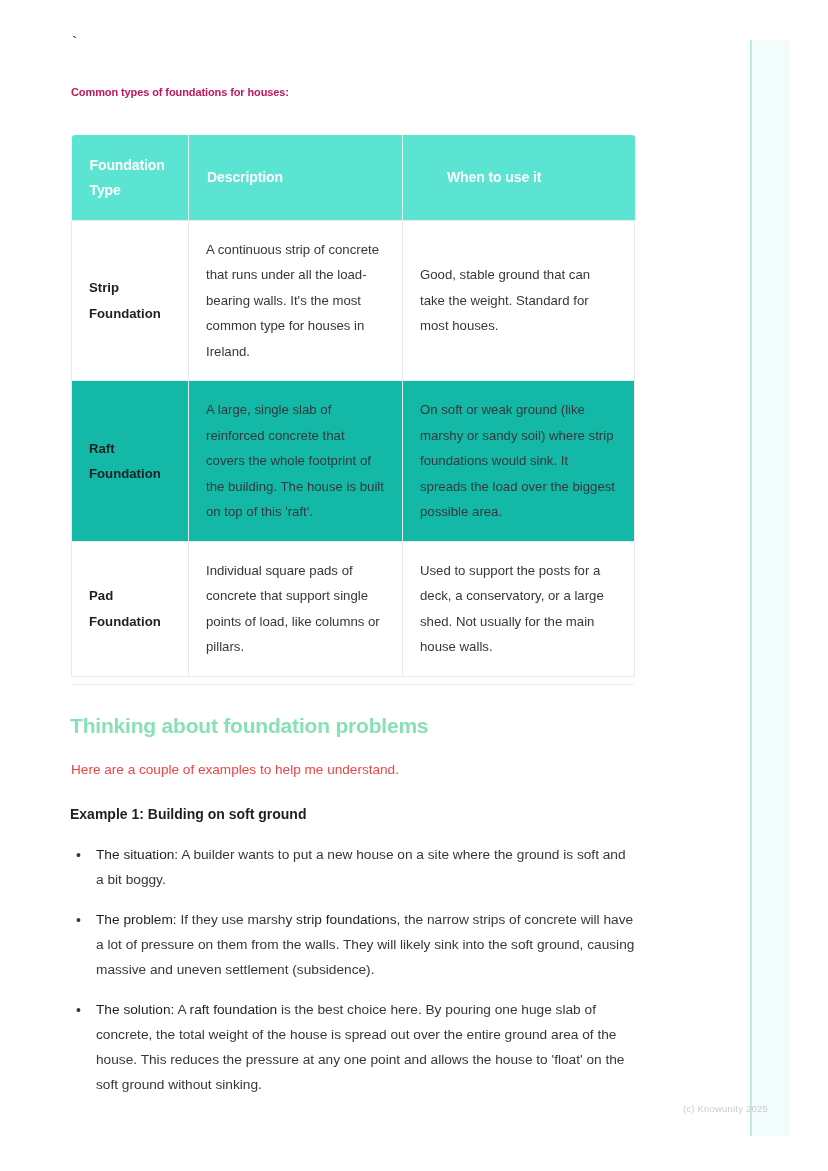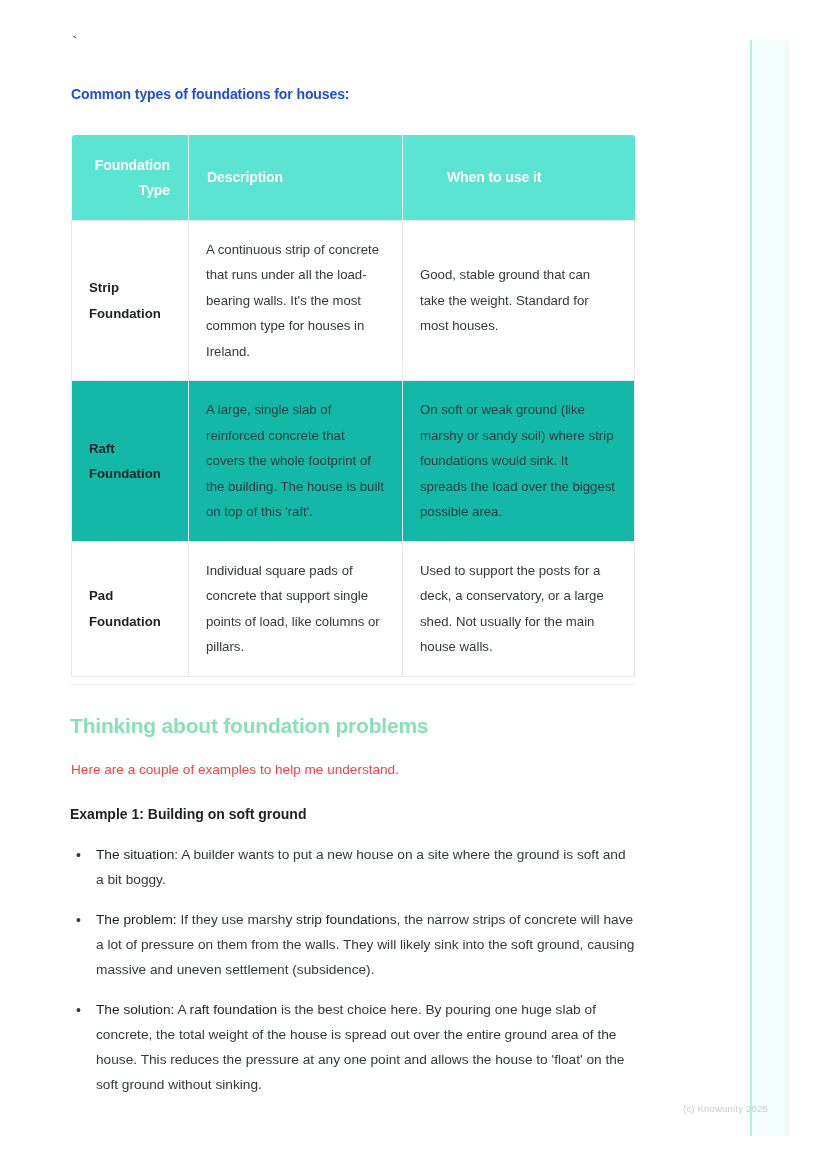--- a/index.html
+++ b/index.html
@@ -51,23 +51,23 @@
     font-size: 15px;
     line-height: 15px;
     color: #2b2f33;
     font-family: "Liberation Mono", monospace;
   }
 
   #doc-heading {
     position: absolute;
     left: 71px;
     top: 86px;
-    font-size: 14px;
-    font-weight: bold;
-    color: #1d4ed8;
+    font-size: 11px;
+    font-weight: bold;
+    color: #be185d;
     letter-spacing: -0.1px;
   }
 
   
   #foundation-table {
     position: absolute;
     left: 71px;
     top: 135px;
     width: 563px;
     border-collapse: collapse;
@@ -85,21 +85,21 @@
     font-weight: bold;
     text-align: left;
     vertical-align: middle;
     padding: 18px 18px;
     height: 48px;
     border-right: 1px solid #e9f7f5;
     line-height: 1.75;
     letter-spacing: -0.1px;
   }
   #foundation-table thead th:last-child { border-right: none; padding-left: 44px; }
-  #foundation-table thead th:first-child { border-top-left-radius: 3px; text-align: right; }
+  #foundation-table thead th:first-child { border-top-left-radius: 3px; }
   #foundation-table thead th:last-child { border-top-right-radius: 3px; }
 
   #foundation-table tbody td {
     border: 1px solid #e7e9ec;
     padding: 16px 17px;
     vertical-align: middle;
     line-height: 1.93;
     color: #33383d;
     background: #ffffff;
     margin-left: 28px;

